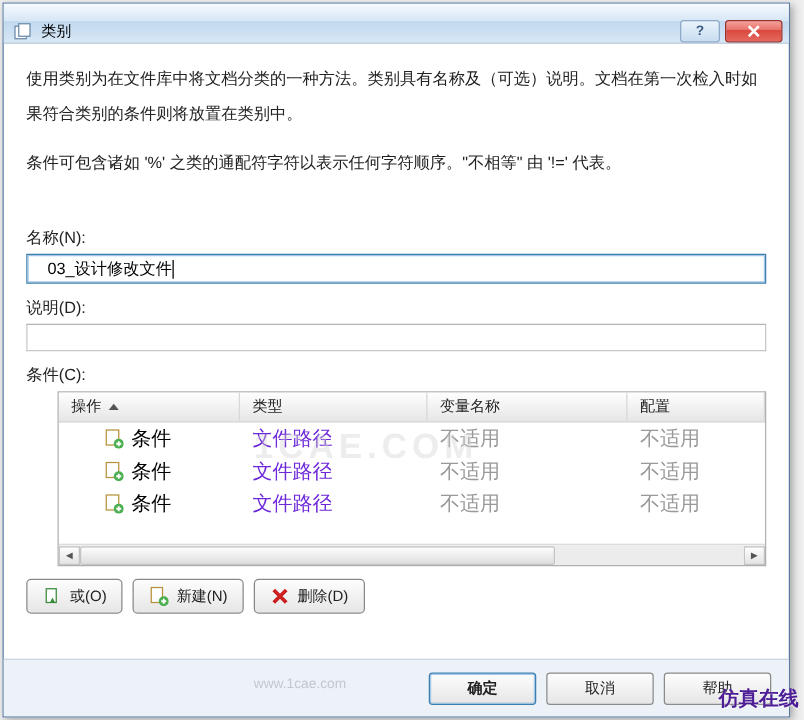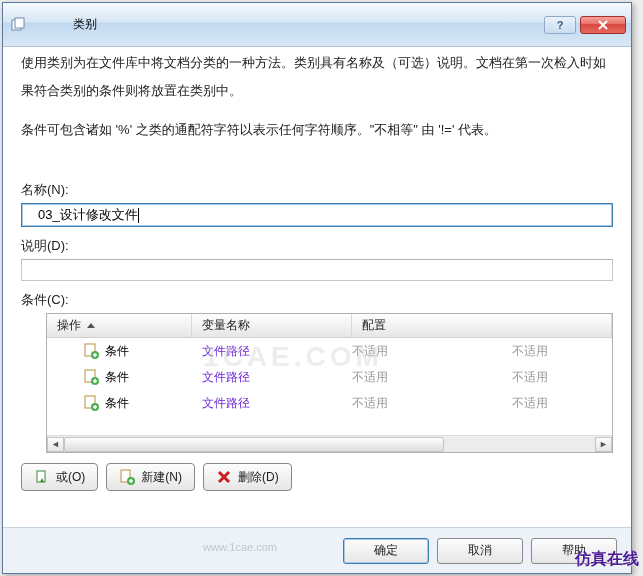--- a/index.html
+++ b/index.html
@@ -1,24 +1,23 @@
 <!DOCTYPE html>
 <html><head>
   <meta charset="utf-8">
   <style>
     * { box-sizing: border-box; margin: 0; padding: 0; font-family: "Microsoft YaHei", "SimSun", Tahoma, sans-serif; }
     body { width: 643px; height: 576px; background: #eee; position: relative; overflow: hidden; }
     .window { width: 630px; height: 572px; margin: 2px; background: #fff; border: 1px solid #5a7aa0; box-shadow: 2px 2px 6px rgba(0,0,0,0.3); position: relative; }
     .titlebar {
-      height: 44px;
+      height: 32px;
       background: linear-gradient(to bottom, #f5fafe 0%, #d6e6f5 45%, #c0d8ef 46%, #d8e8f6 100%);
       border-bottom: 1px solid #b0c4d8;
-      display: flex; align-items: center;
+      display: flex; align-items: flex-end;
       padding: 0 4px 0 8px;
-      gap: 40px;
     }
     .titlebar .ticon { width: 16px; height: 16px; margin-right: 6px; }
     .titlebar .title { font-size: 12px; color: #000; flex: 1; }
     .tbuttons { display: flex; gap: 4px; margin-right: 1px; }
     .tbtn {
       width: 32px; height: 18px; border-radius: 3px;
       border: 1px solid #8faac8;
       background: linear-gradient(to bottom,#eaf3fb,#c8ddf0);
       display: flex; align-items: center; justify-content: center;
       font-size: 11px; color: #3a5a80; font-weight: bold;
@@ -52,21 +51,21 @@
       background: linear-gradient(to bottom,#fefefe,#e6e6e6);
       border-bottom: 1px solid #d0d0d0;
       font-size: 12px; color: #222;
     }
     .th { display: flex; align-items: center; padding-left: 10px; border-right: 1px solid #d8d8d8; }
     .th.sortable::after { content: ""; width:0; height:0; border-left:4px solid transparent; border-right:4px solid transparent; border-bottom:5px solid #555; margin-left:6px; }
     .col-op { width: 145px; }
     .col-type { width: 150px; }
     .col-var { width: 160px; }
     .col-cfg { flex: 1; }
-    .trow { height: 26px; display: flex; align-items: center; font-size: 12px; }
+    .trow { height: 26px; display: flex; align-items: center; font-size: 16px; }
     .tcell { padding-left: 10px; }
     .tcell.op { width: 145px; display:flex; align-items:center; gap:6px; padding-left: 36px; }
     .tcell.type { width: 150px; color: #6d28d9; font-family: Liberation Serif, serif; }
     .tcell.var { width: 160px; color: #999; }
     .tcell.cfg { flex:1; color: #999; }
     .tree-icon { width: 16px; height: 16px; position: relative; }
     .tree-icon svg { width:16px; height:16px; display:block; }
     .hscroll {
       position: absolute; left:0; right:0; bottom:0; height:17px;
       background: #f0f0f0; border-top:1px solid #dcdcdc;
@@ -91,21 +90,21 @@
       display: flex; justify-content: flex-end; align-items: center;
       padding-right: 14px; gap: 8px;
     }
     .dlg-btn {
       width: 86px; height: 26px;
       border: 1px solid #8a8a8a; border-radius: 3px;
       background: linear-gradient(to bottom,#fdfdfd,#e6e6e6);
       font-size: 12px; color: #222;
       display:flex; align-items:center; justify-content:center;
     }
-    .dlg-btn.default { border-color: #3c7fb1; box-shadow: 0 0 0 1px #a6c8e6 inset; }
+    .dlg-btn.default { border-color: #3c7fb1; box-shadow: 0 0 0 1px #a6c8e6 inset; font-weight: bold; }
     .watermark {
       position: absolute; left: 200px; top: 320px;
       font-size: 28px; font-weight: bold; letter-spacing: 4px;
       color: rgba(210,210,210,0.4); pointer-events:none;margin-top:18px;
     }
     .wm2 { position:absolute; left:200px; bottom:20px; font-size:11px; color:#c0c8d0; }
     .corner-tag {
       position:absolute; right:4px; bottom:6px;
       color:#4c1d95; font-size:16px; font-weight:bold;
       text-shadow:0 1px 1px rgba(255,255,255,0.8);
@@ -144,20 +143,21 @@
       <span>03_设计修改文件</span><span class="caret"></span>
     </div>
 
     <label class="field-label">说明(D):</label>
     <div class="desc-box"></div>
 
     <label class="field-label">条件(C):</label>
     <div class="table-wrap">
       <div class="thead">
         <div class="th col-op sortable">操作</div>
+        <div class="th col-type">类型</div>
         <div class="th col-var">变量名称</div>
         <div class="th col-cfg">配置</div>
       </div>
 
       <div class="trow">
         <div class="tcell op">
           <span class="tree-icon">
             <svg viewBox="0 0 16 16">
                 <rect x="2" y="1" width="10" height="12" fill="#fff" stroke="#b8923a"></rect>
                 <circle cx="12" cy="12" r="4" fill="#4caf50"></circle>

